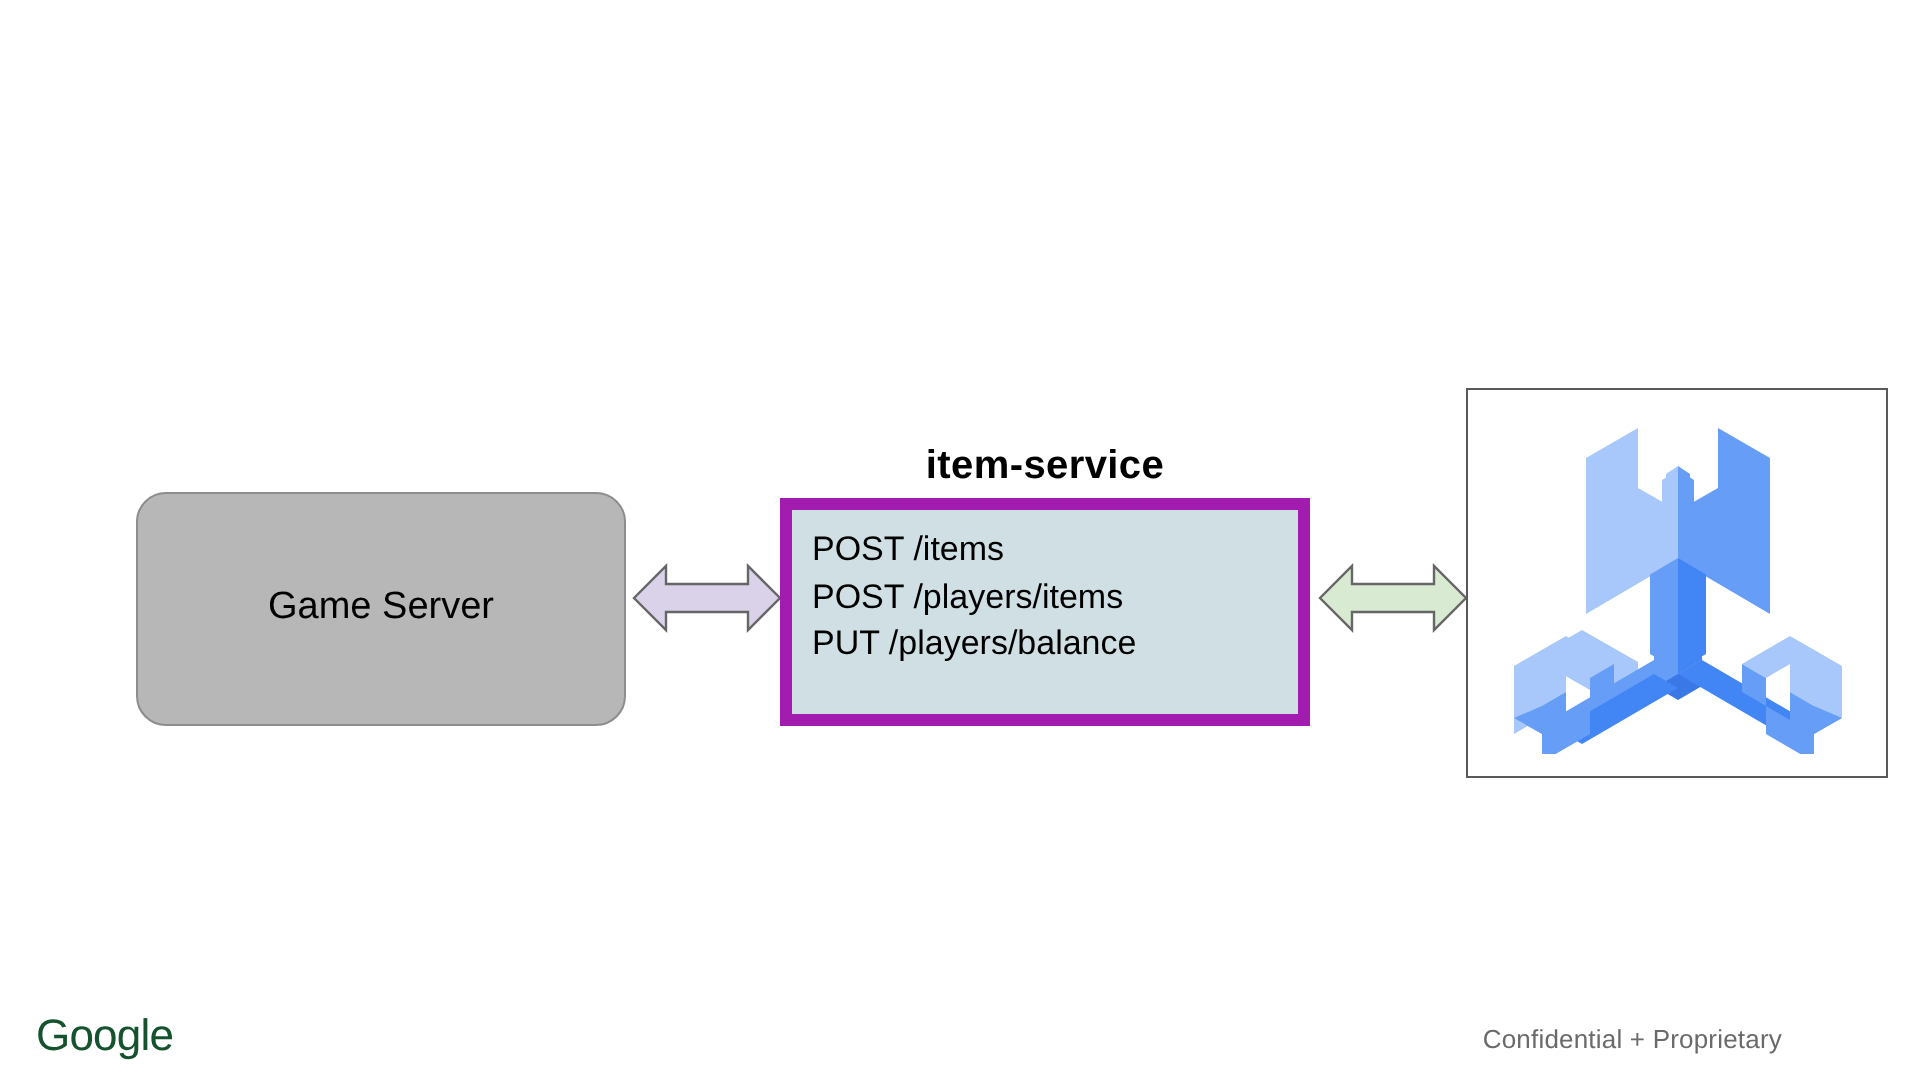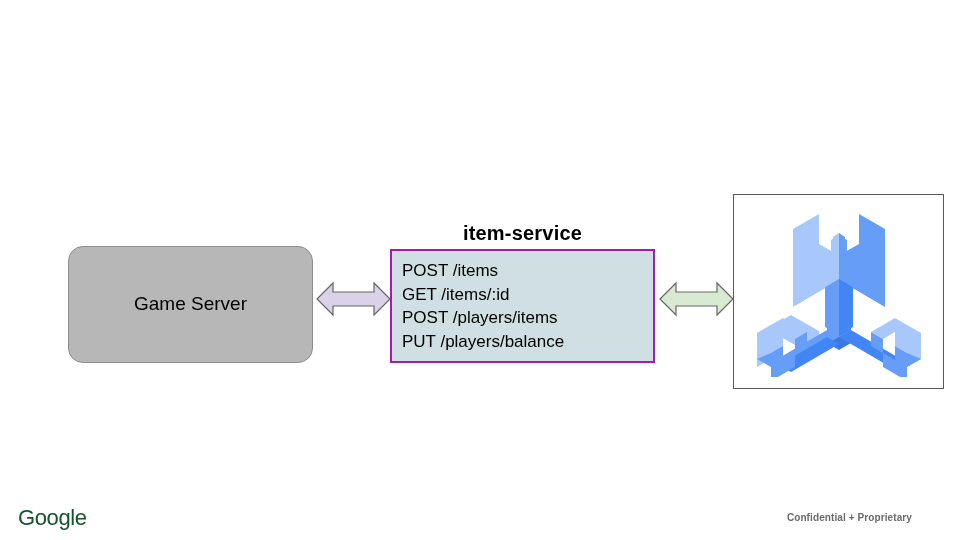--- a/index.html
+++ b/index.html
@@ -60,21 +60,21 @@
     color: #000000;
     letter-spacing: 0.2px;
   }
   #item-service-box {
     position: absolute;
     left: 390px;
     top: 249px;
     width: 265px;
     height: 114px;
     background: #d0dfe3;
-    border: 2px solid #a21caf;
+    border: 6px solid #a21caf;
     box-sizing: border-box;
     padding: 8px 0 0 10px;
   }
   #item-service-box .endpoint-line {
     font-size: 17px;
     color: #000000;
     line-height: 23.5px;
     white-space: nowrap;
   }
 
@@ -101,26 +101,25 @@
     position: absolute;
     left: 18px;
     top: 505px;
     font-family: "Liberation Sans", sans-serif;
     font-size: 22px;
     color: #14532d;
     letter-spacing: -0.4px;
   }
   #footer-confidential {
     position: absolute;
-    right: 48px;
+    right: 69px;
     top: 512px;
-    font-size: 10px;
+    font-size: 13px;
     color: #6a6a6a;
     letter-spacing: 0.1px;
-    font-weight: bold;
   }
 </style>
 </head>
 <body>
 
 <div id="slide">
 
   <div id="game-server-node">
     <span class="node-label">Game Server</span>
   </div>
@@ -128,21 +127,20 @@
   <div class="arrow-wrap" style="left:316px; top:281px;">
     <svg width="75" height="36" viewBox="0 0 75 36" aria-hidden="true">
       <polygon points="1,18 17,2 17,11 58,11 58,2 74,18 58,34 58,25 17,25 17,34" fill="#d9d2e9" stroke="#666666" stroke-width="1.2" stroke-linejoin="miter"></polygon>
     </svg>
   </div>
 
   <div id="item-service-title">item-service</div>
 
   <div id="item-service-box">
     <div class="endpoint-line">POST /items</div>
-    <div class="endpoint-line">GET /items/:id</div>
     <div class="endpoint-line">POST /players/items</div>
     <div class="endpoint-line">PUT /players/balance</div>
   </div>
 
   <div class="arrow-wrap" style="left:659px; top:281px;">
     <svg width="75" height="36" viewBox="0 0 75 36" aria-hidden="true">
       <polygon points="1,18 17,2 17,11 58,11 58,2 74,18 58,34 58,25 17,25 17,34" fill="#d9ead3" stroke="#666666" stroke-width="1.2" stroke-linejoin="miter"></polygon>
     </svg>
   </div>
 

